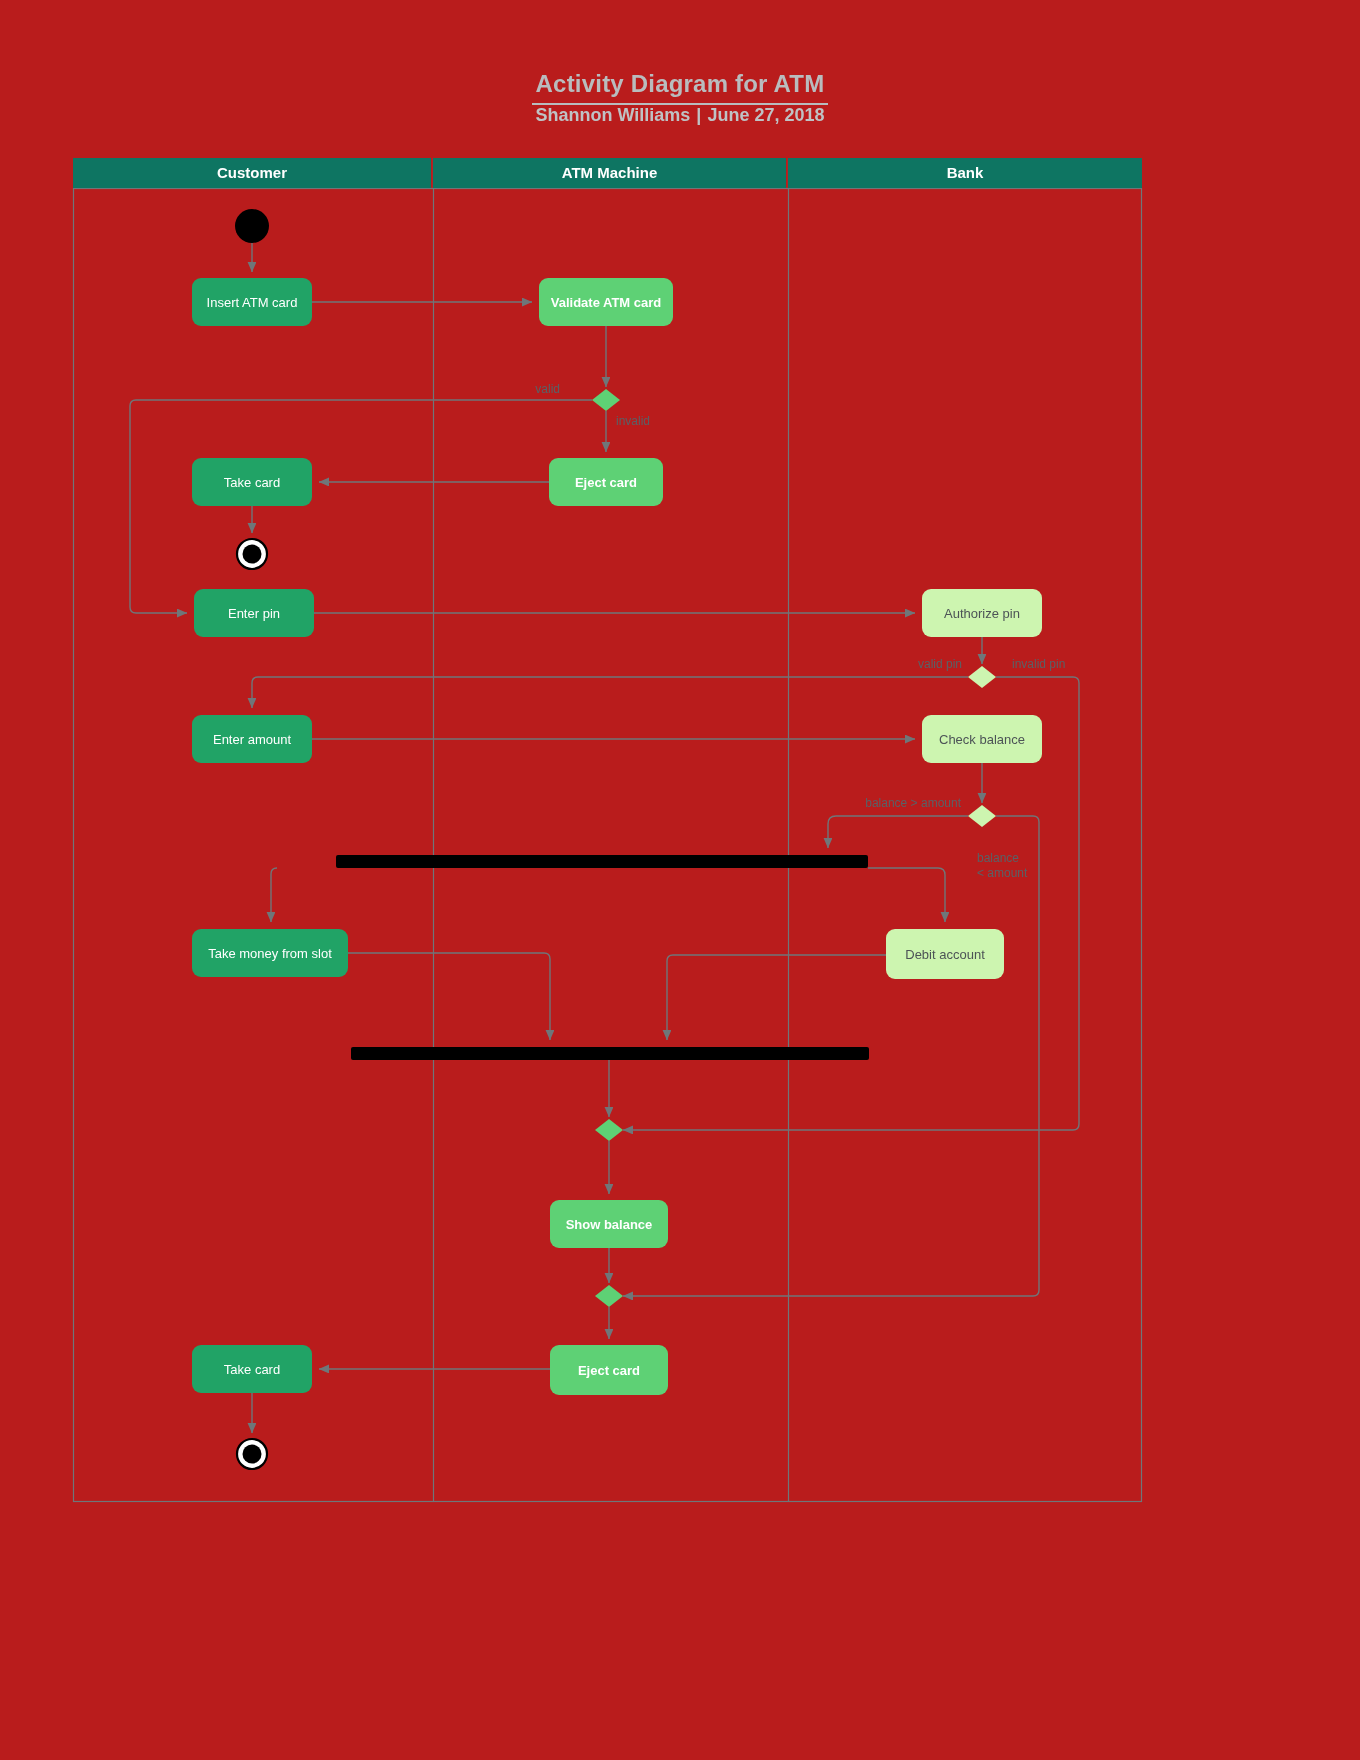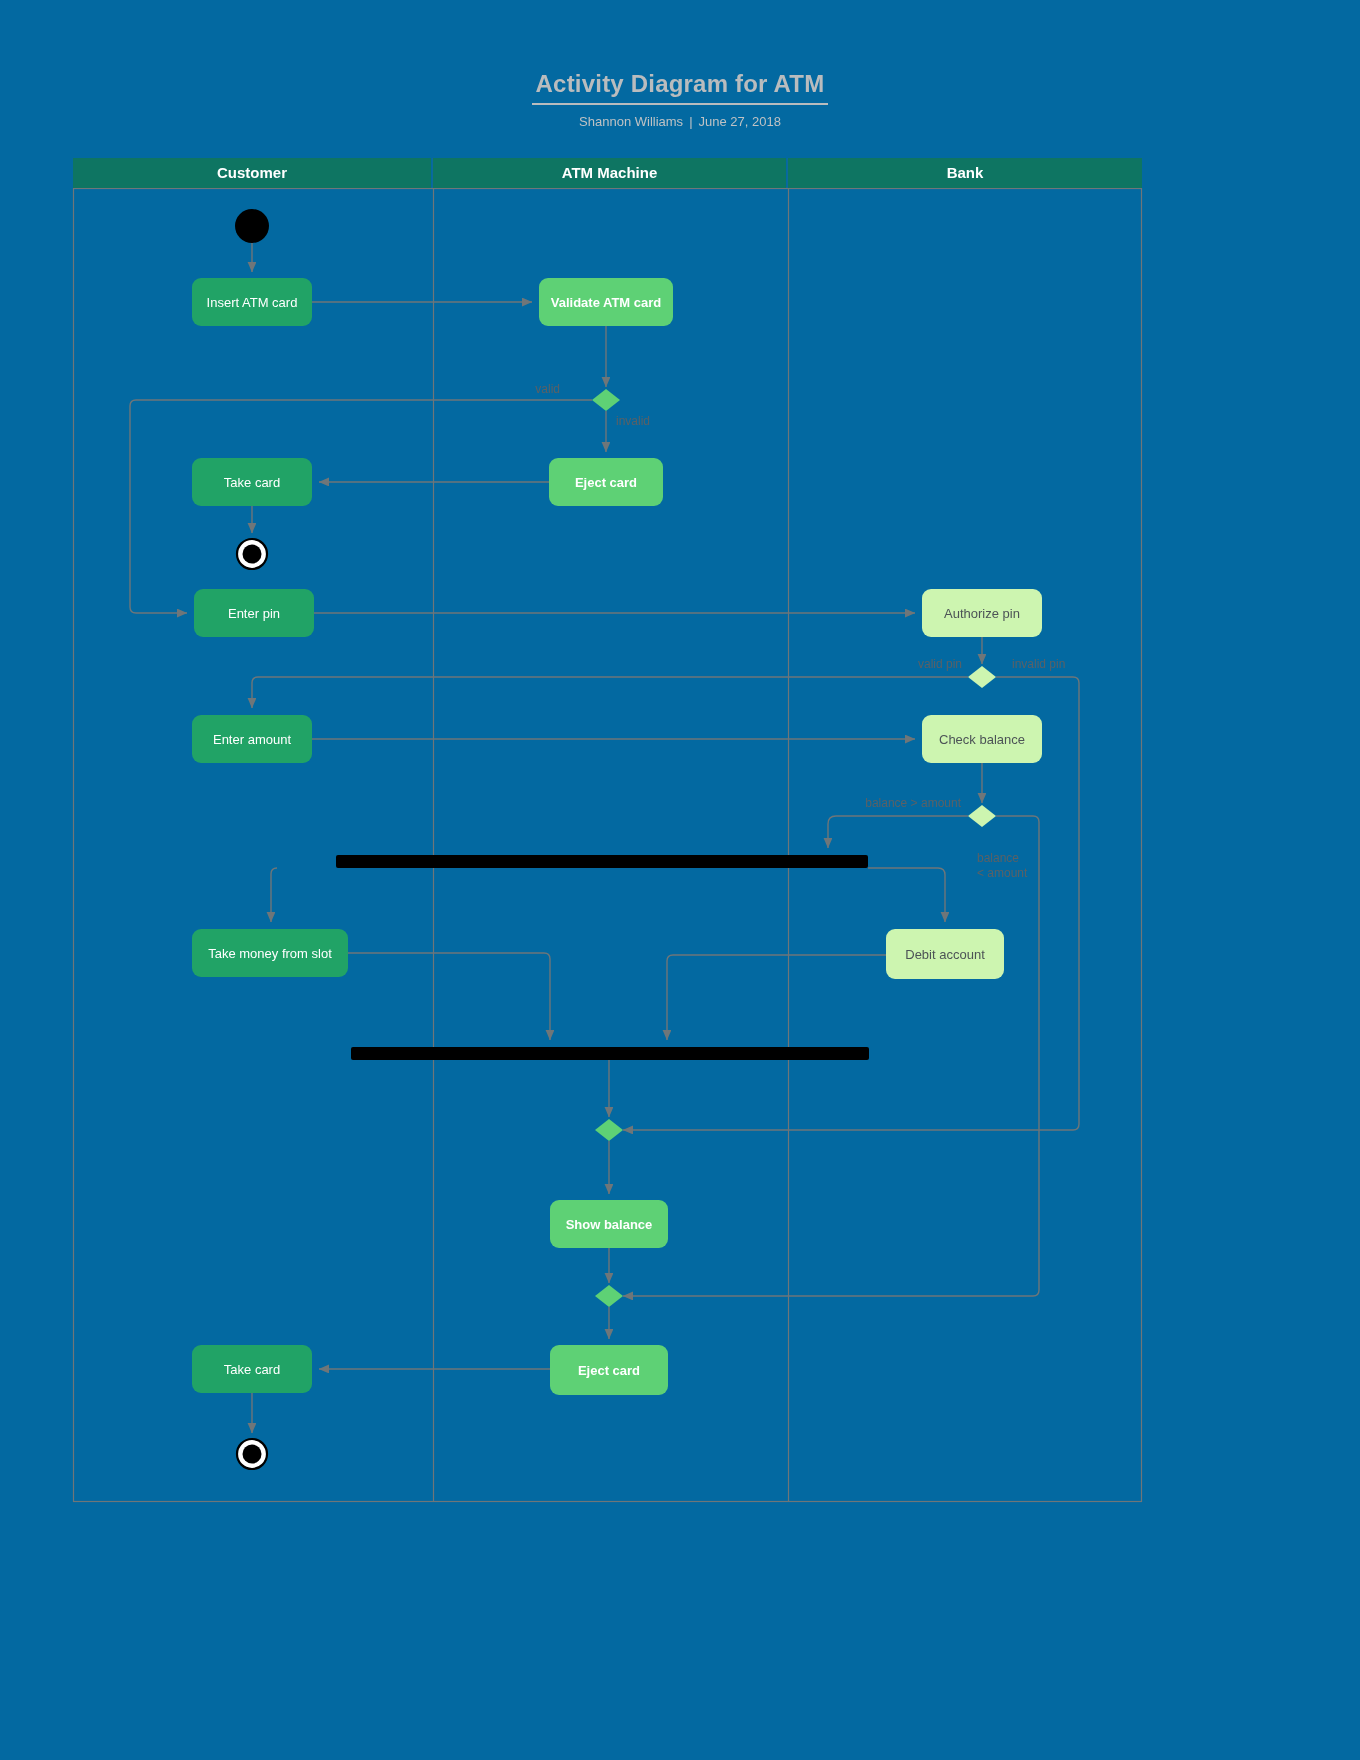--- a/index.html
+++ b/index.html
@@ -1,29 +1,29 @@
 <!DOCTYPE html>
 <html><head>
 <meta charset="utf-8">
 <style>
   html,body{margin:0;padding:0;background:#ffffff;}
   body{
     width:1360px;height:1760px;
     font-family:"Liberation Sans","DejaVu Sans",sans-serif;
     -webkit-font-smoothing:antialiased;
   }
-  #page{position:relative;width:1360px;height:1760px;overflow:hidden;background:#0369a1;}
+  #page{position:relative;width:1360px;height:1760px;overflow:hidden;background:#b91c1c;}
 
   
   .title-block{position:absolute;left:0;top:70px;width:1360px;text-align:center;}
   .doc-title{
     font-size:24px;font-weight:bold;color:#b9bcbe;letter-spacing:.2px;
     display:inline-block;padding:0 4px 5px 4px;border-bottom:2px solid #b9bcbe;
   }
-  .doc-subtitle{margin-top:9px;font-size:13px;color:#bfc2c4;font-weight:normal;}
+  .doc-subtitle{font-size:18px;color:#bfc2c4;font-weight:bold;}
   .doc-subtitle .sep{padding:0 6px;}
 
   
   #canvas-wrap{position:absolute;left:0;top:0;width:1360px;height:1524px;}
   svg{display:block;}
 
   .lane-header-text{
     font-family:"Liberation Sans","DejaVu Sans",sans-serif;
     font-size:15px;font-weight:bold;fill:#ffffff;
   }

